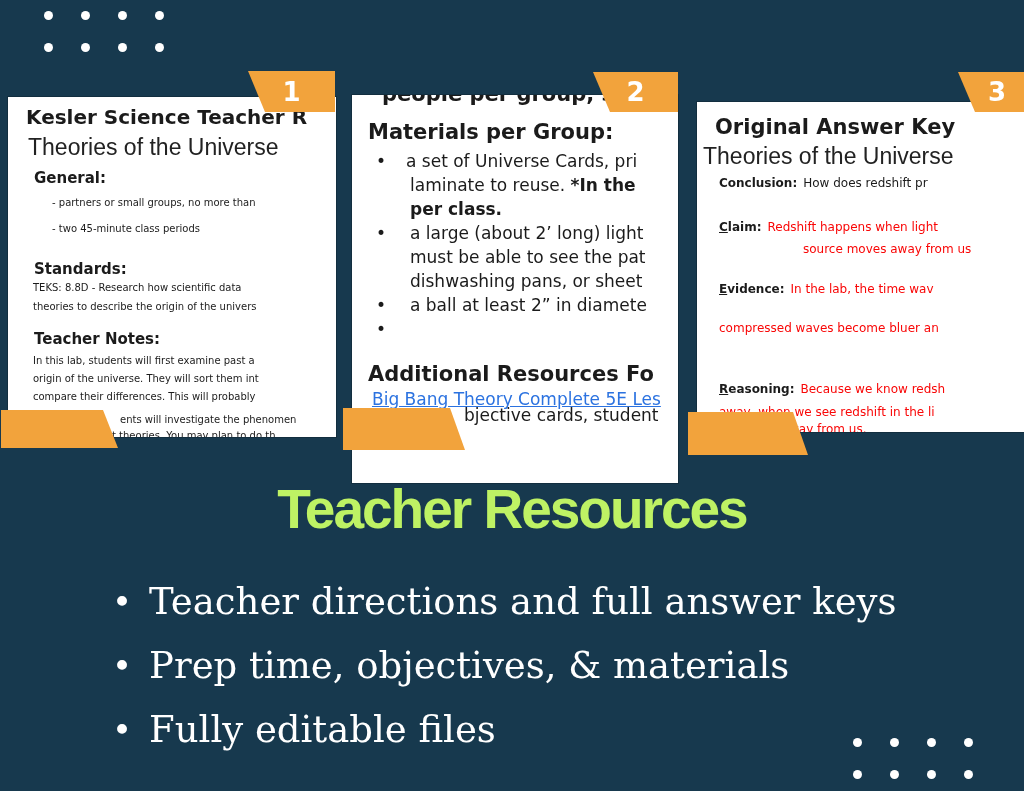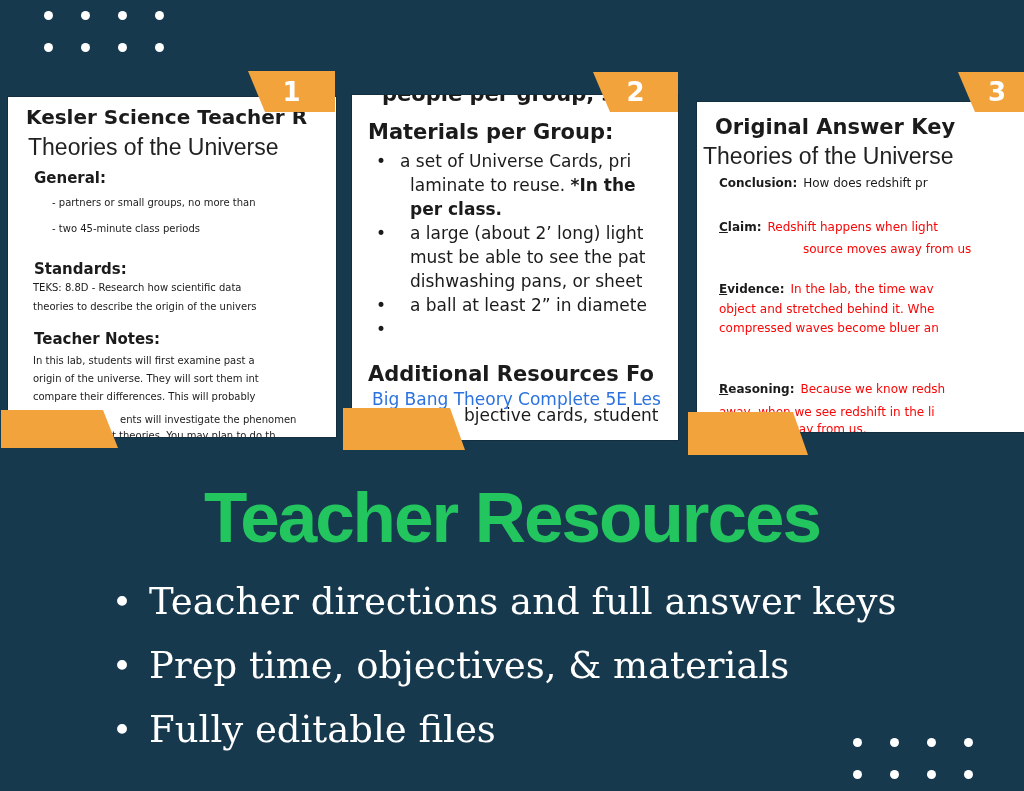--- a/index.html
+++ b/index.html
@@ -18,36 +18,36 @@
 
   
   .dots{position:absolute;display:grid;grid-template-columns:repeat(4,9px);column-gap:28px;row-gap:23px;}
   .dots-tl{left:44px;top:11px;}
   .dots-br{left:853px;top:738px;}
   .dot{width:9px;height:9px;border-radius:50%;background:var(--dot-white);}
 
   
   .card{position:absolute;background:var(--card);overflow:hidden;z-index:1;box-shadow:0 0 0 1px rgba(0,0,0,.18);}
   #card1{left:8px;top:97px;width:328px;height:340px;}
-  #card2{left:352px;top:95px;width:326px;height:345px;}
+  #card2{left:352px;top:95px;width:326px;height:388px;}
   #card3{left:697px;top:102px;width:327px;height:330px;}
 
   .t{position:absolute;white-space:nowrap;color:var(--text-black);line-height:1.25;}
 
   
   .c1h1{font-weight:700;font-size:20px;}
   .c1h2{font-family:"Liberation Sans",sans-serif;font-size:23px;color:#222;}
   .c1lbl{font-weight:700;font-size:15px;}
   .c1tx{font-size:10px;}
 
   
   .c2h{font-weight:700;font-size:21px;}
   .c2tx{font-size:17px;}
   .c2tx b{font-weight:700;}
-  .link{color:var(--link-blue);cursor:pointer;}
+  .link{color:var(--link-blue);text-decoration:underline;cursor:pointer;}
 
   
   .c3h{font-weight:700;font-size:21px;}
   .c3h2{font-family:"Liberation Sans",sans-serif;font-size:23px;color:#222;}
   .c3tx{font-size:12px;}
   .c3lbl{font-weight:700;display:inline-block;}
   .ufl::first-letter{text-decoration:underline;}
   .red{color:var(--text-red);margin-left:6px;}
   .red-solo{color:var(--text-red);}
 
@@ -59,22 +59,22 @@
   #tag1{left:248px;top:71px;width:87px;height:41px;}
   #tag2{left:593px;top:72px;width:85px;height:40px;}
   #tag3{left:958px;top:72px;width:85px;height:40px;justify-content:flex-start;padding-left:30px;}
   .cornertag{position:absolute;background:var(--accent-orange);z-index:3;
     clip-path:polygon(0 0,calc(100% - 15px) 0,100% 100%,0 100%);}
   #ctag1{left:1px;top:410px;width:117px;height:38px;}
   #ctag2{left:343px;top:408px;width:122px;height:42px;}
   #ctag3{left:688px;top:412px;width:120px;height:43px;}
 
   
-  .footer-title{position:absolute;left:0;right:0;top:482px;text-align:center;color:#22c55e;
-    font-family:"Liberation Sans",sans-serif;font-weight:700;font-size:71px;letter-spacing:-2px;line-height:1;}
+  .footer-title{position:absolute;left:0;right:0;top:482px;text-align:center;color:#bef264;
+    font-family:"Liberation Sans",sans-serif;font-weight:700;font-size:55px;letter-spacing:-2px;line-height:1;}
   .footer-bullets{position:absolute;left:112px;top:580px;list-style:none;}
   .footer-bullets li{display:flex;align-items:baseline;height:64px;
     font-family:"DejaVu Serif",serif;font-size:37px;color:#fff;}
   .fb{font-size:34px;margin-right:17px;line-height:1;}
 </style>
 </head>
 <body>
 
 <div id="canvas">
 
@@ -118,21 +118,21 @@
 
   <section class="card" id="card2">
     <div class="t c2h" style="left:30px;top:-14px">people per group, supplies needed</div>
     <div class="t c2h" style="left:16px;top:24px">Materials per Group:</div>
 
     <span class="t c2tx" style="left:24px;top:56px">•</span>
     <span class="t c2tx" style="left:24px;top:128px">•</span>
     <span class="t c2tx" style="left:24px;top:200px">•</span>
     <span class="t c2tx" style="left:24px;top:224px">•</span>
 
-    <div class="t c2tx" style="left:48px;top:56px">a set of Universe Cards, pri</div>
+    <div class="t c2tx" style="left:54px;top:56px">a set of Universe Cards, pri</div>
     <div class="t c2tx" style="left:58px;top:80px"><span>laminate to reuse. </span><b>*In the</b></div>
     <div class="t c2tx" style="left:58px;top:104px"><b>per class.</b></div>
     <div class="t c2tx" style="left:58px;top:128px">a large (about 2’ long) light</div>
     <div class="t c2tx" style="left:58px;top:152px">must be able to see the pat</div>
     <div class="t c2tx" style="left:58px;top:176px">dishwashing pans, or sheet</div>
     <div class="t c2tx" style="left:58px;top:200px">a ball at least 2” in diamete</div>
 
     <div class="t c2h" style="left:16px;top:266px">Additional Resources Fo</div>
     <a class="t c2tx link" style="left:20px;top:294px">Big Bang Theory Complete 5E Les</a>
     <div class="t c2tx" style="left:112px;top:310px">bjective cards, student</div>
@@ -141,21 +141,20 @@
   <section class="card" id="card3">
     <div class="t c3h" style="left:18px;top:12px">Original Answer Key</div>
     <div class="t c3h2" style="left:6px;top:40px">Theories of the Universe</div>
 
     <div class="t c3tx" style="left:22px;top:74px"><span class="c3lbl">Conclusion:</span><span style="margin-left:6px">How does redshift pr</span></div>
 
     <div class="t c3tx" style="left:22px;top:118px"><span class="c3lbl ufl">Claim:</span><span class="red">Redshift happens when light</span></div>
     <div class="t c3tx red-solo" style="left:106px;top:140px">source moves away from us</div>
 
     <div class="t c3tx" style="left:22px;top:180px"><span class="c3lbl ufl">Evidence:</span><span class="red">In the lab, the time wav</span></div>
-    <div class="t c3tx red-solo" style="left:22px;top:200px">object and stretched behind it. Whe</div>
     <div class="t c3tx red-solo" style="left:22px;top:219px">compressed waves become bluer an</div>
 
     <div class="t c3tx" style="left:22px;top:280px"><span class="c3lbl ufl">Reasoning:</span><span class="red">Because we know redsh</span></div>
     <div class="t c3tx red-solo" style="left:22px;top:303px">away, when we see redshift in the li</div>
     <div class="t c3tx red-solo" style="left:92px;top:320px">way from us.</div>
   </section>
 
   <div class="numtag" id="tag1">
       <span>1</span>
     </div>

